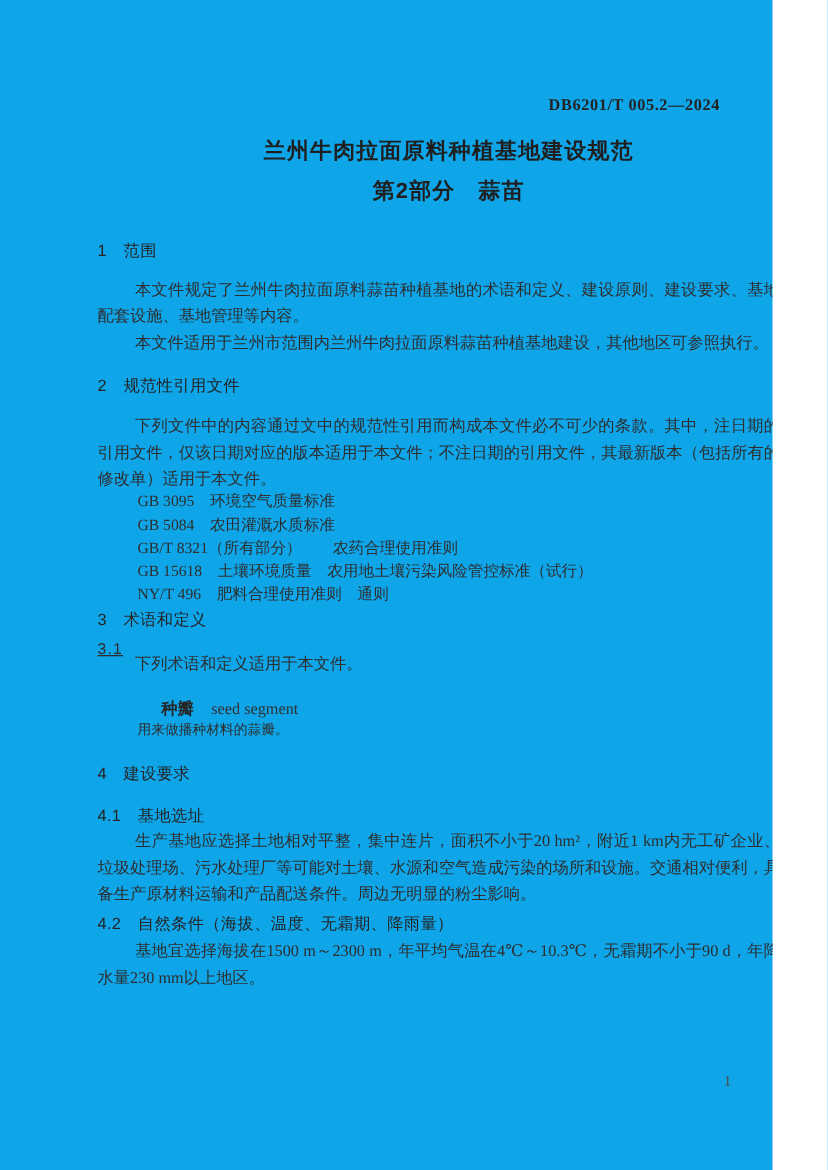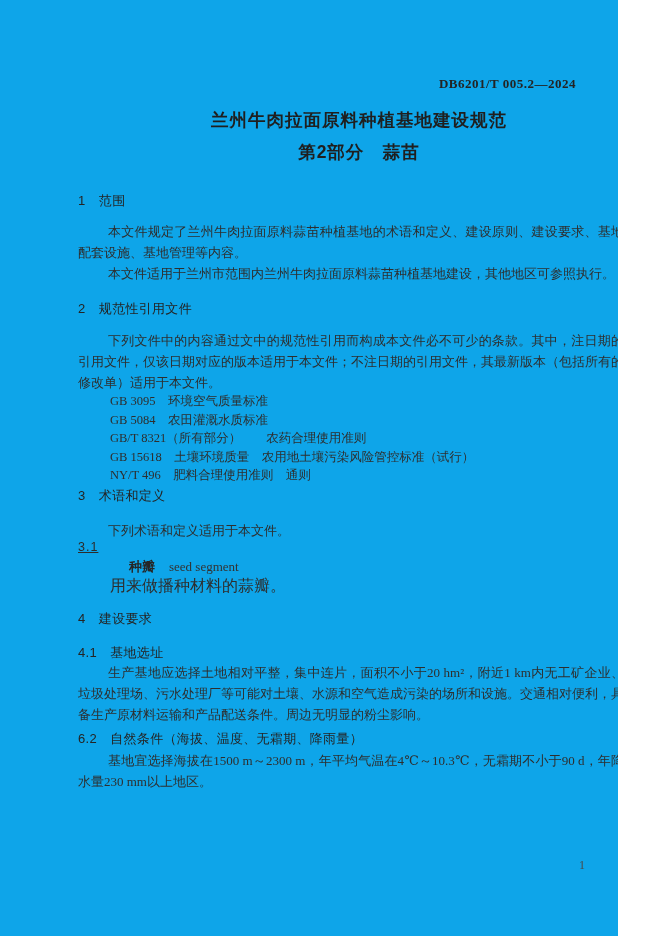--- a/index.html
+++ b/index.html
@@ -88,21 +88,21 @@
   }
   .term-line .term-en {
     margin-left: 14px;
     font-family: "Liberation Serif", "DejaVu Serif", serif;
     font-weight: normal;
     color: #333333;
   }
   .def-line {
     position: absolute;
     left: 110px;
-    font-size: 16px;
+    font-size: 11px;
     color: #2e2e2e;
   }
   .page-number {
     position: absolute;
     top: 858px;
     left: 579px;
     font-size: 12px;
     color: #4a4a4a;
   }
 </style>
@@ -125,30 +125,30 @@
   <div class="refs" style="top:392px;">
     <div>GB 3095　环境空气质量标准</div>
     <div>GB 5084　农田灌溉水质标准</div>
     <div>GB/T 8321（所有部分）　　农药合理使用准则</div>
     <div>GB 15618　土壤环境质量　农用地土壤污染风险管控标准（试行）</div>
     <div>NY/T 496　肥料合理使用准则　通则</div>
   </div>
 
   <div class="heading" style="top:487px;">3　术语和定义</div>
   <div class="para" style="top:520px;">下列术语和定义适用于本文件。</div>
-  <div class="clause-no" style="top:540px;text-decoration:underline;">3.1</div>
+  <div class="clause-no" style="top:512px;text-decoration:underline;">3.1</div>
   <div class="term-line" style="top:558px;margin-left:19px;">
     <span class="term">种瓣</span><span class="term-en">seed segment</span>
   </div>
   <div class="def-line" style="top:576px;">用来做播种材料的蒜瓣。</div>
 
   <div class="heading" style="top:610px;">4　建设要求</div>
 
   <div class="heading" style="top:644px;">4.1　基地选址</div>
   <div class="para" style="top:662px;">生产基地应选择土地相对平整，集中连片，面积不小于20 hm²，附近1 km内无工矿企业、垃圾处理场、污水处理厂等可能对土壤、水源和空气造成污染的场所和设施。交通相对便利，具备生产原材料运输和产品配送条件。周边无明显的粉尘影响。</div>
 
-  <div class="heading" style="top:730px;">6.2　自然条件（海拔、温度、无霜期、降雨量）</div>
+  <div class="heading" style="top:730px;">4.2　自然条件（海拔、温度、无霜期、降雨量）</div>
   <div class="para" style="top:750px;">基地宜选择海拔在1500 m～2300 m，年平均气温在4℃～10.3℃，无霜期不小于90 d，年降水量230 mm以上地区。</div>
 
 
   <div class="page-number">1</div>
 
 </div>
 
 </body></html>

